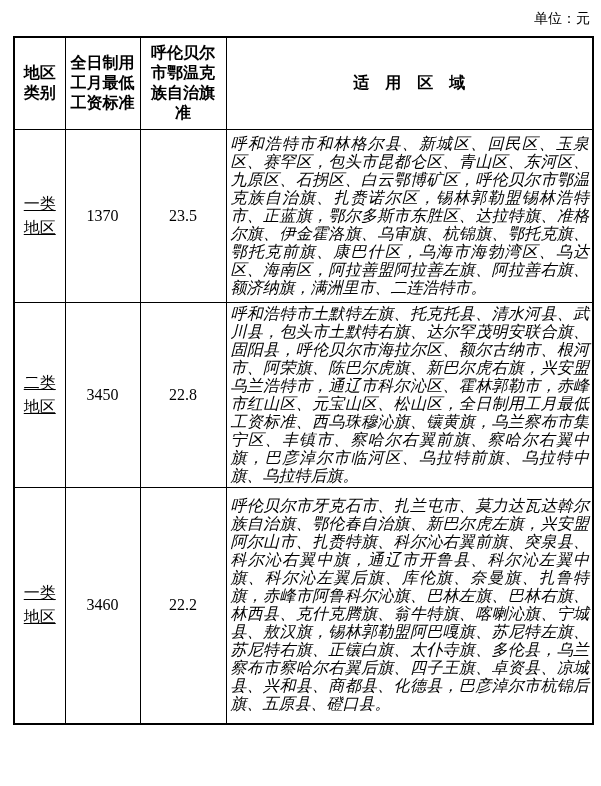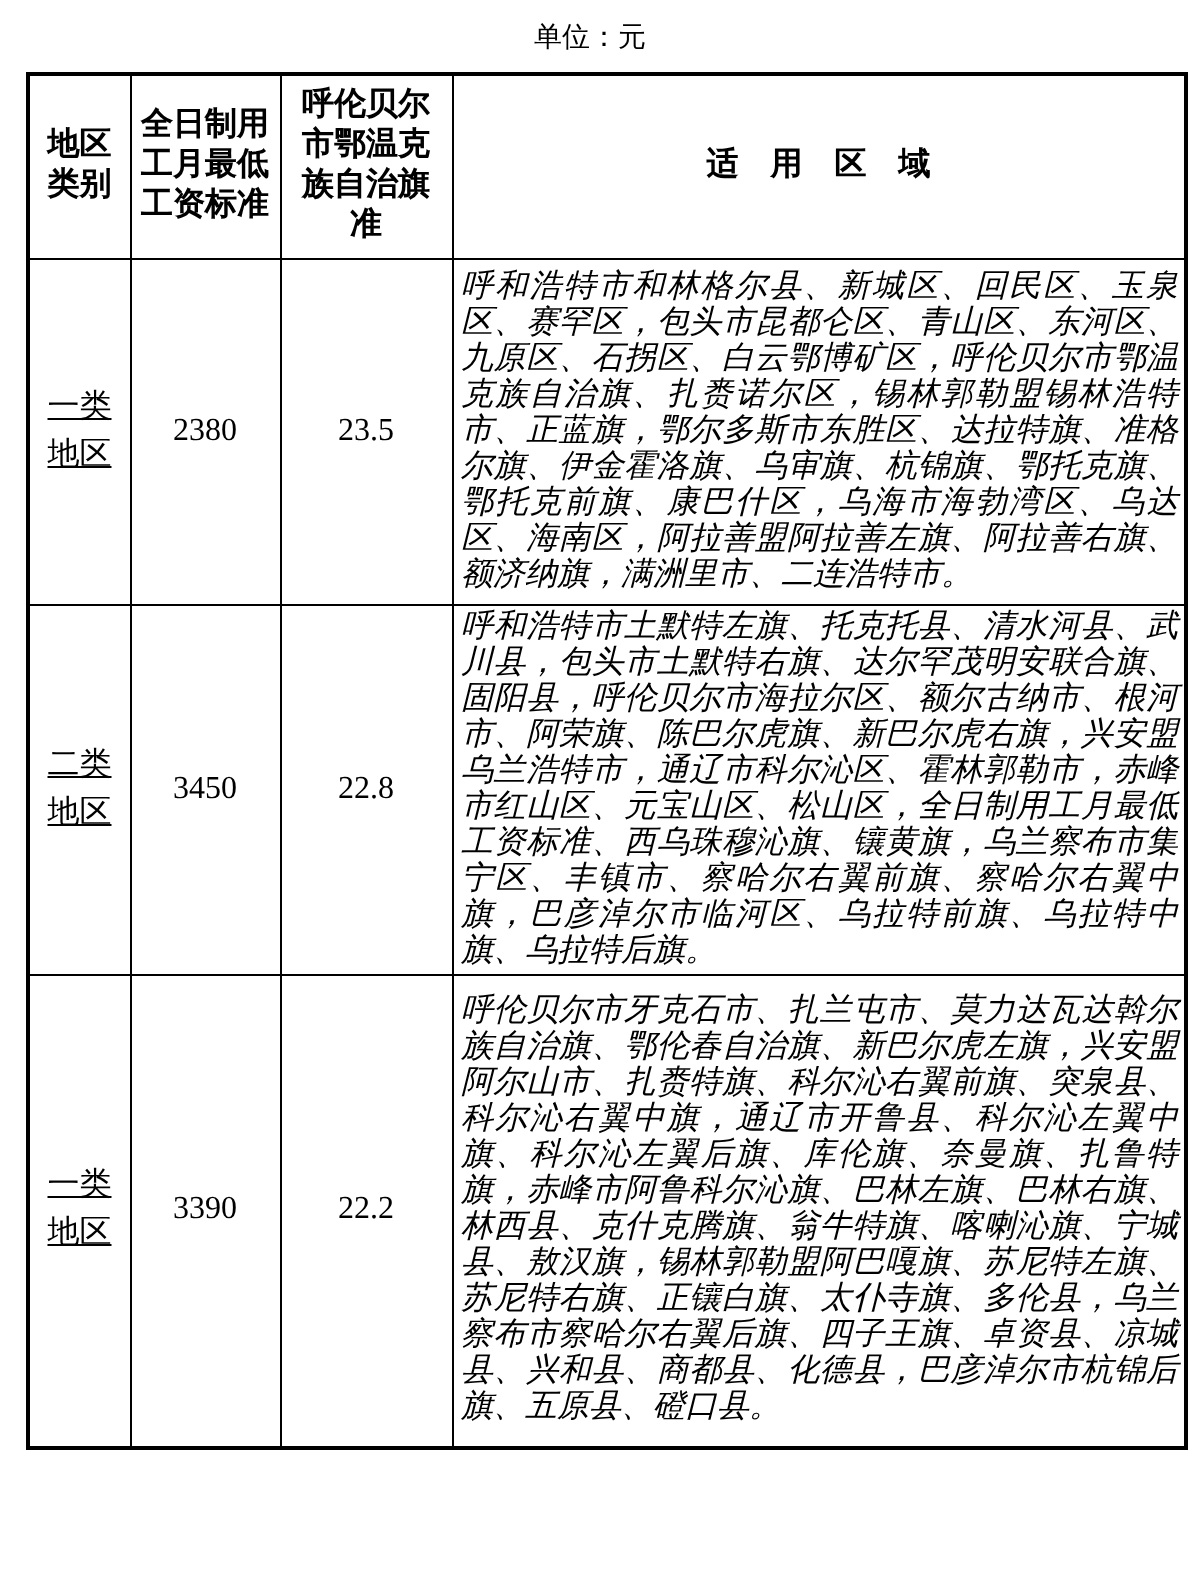--- a/index.html
+++ b/index.html
@@ -18,21 +18,21 @@
   .doc-title {
     padding-top: 13px;
     text-align: center;
     font-size: 28px;
     font-weight: bold;
     letter-spacing: 1px;
     line-height: 36px;
   }
   .unit-line {
     width: 592px;
-    text-align: center;
+    text-align: right;
     font-size: 14px;
     margin-top: 10px;
     margin-bottom: 8px;
     padding-right: 2px;
   }
   table.wage-table {
     border-collapse: collapse;
     table-layout: fixed;
     margin-left: 13px;
     width: 579px;
@@ -100,32 +100,32 @@
       <tr class="header-row">
         <th class="hdr">地区类别</th>
         <th class="hdr">全日制用工月最低工资标准</th>
         <th class="hdr">呼伦贝尔市鄂温克族自治旗　准</th>
         <th class="hdr">适　用　区　域</th>
       </tr>
     </thead>
     <tbody>
       <tr class="row-1">
         <td class="cell-category">一类地区</td>
-        <td class="cell-num">2380</td>
+        <td class="cell-num">1370</td>
         <td class="cell-num">23.5</td>
         <td class="cell-regions">呼和浩特市和林格尔县、新城区、回民区、玉泉区、赛罕区，包头市昆都仑区、青山区、东河区、九原区、石拐区、白云鄂博矿区，呼伦贝尔市鄂温克族自治旗、扎赉诺尔区，锡林郭勒盟锡林浩特市、正蓝旗，鄂尔多斯市东胜区、达拉特旗、准格尔旗、伊金霍洛旗、乌审旗、杭锦旗、鄂托克旗、鄂托克前旗、康巴什区，乌海市海勃湾区、乌达区、海南区，阿拉善盟阿拉善左旗、阿拉善右旗、额济纳旗，满洲里市、二连浩特市。</td>
       </tr>
       <tr class="row-2">
         <td class="cell-category">二类地区</td>
         <td class="cell-num">3450</td>
         <td class="cell-num">22.8</td>
         <td class="cell-regions">呼和浩特市土默特左旗、托克托县、清水河县、武川县，包头市土默特右旗、达尔罕茂明安联合旗、固阳县，呼伦贝尔市海拉尔区、额尔古纳市、根河市、阿荣旗、陈巴尔虎旗、新巴尔虎右旗，兴安盟乌兰浩特市，通辽市科尔沁区、霍林郭勒市，赤峰市红山区、元宝山区、松山区，全日制用工月最低工资标准、西乌珠穆沁旗、镶黄旗，乌兰察布市集宁区、丰镇市、察哈尔右翼前旗、察哈尔右翼中旗，巴彦淖尔市临河区、乌拉特前旗、乌拉特中旗、乌拉特后旗。</td>
       </tr>
       <tr class="row-3">
         <td class="cell-category">一类地区</td>
-        <td class="cell-num">3390</td>
+        <td class="cell-num">3460</td>
         <td class="cell-num">22.2</td>
         <td class="cell-regions">呼伦贝尔市牙克石市、扎兰屯市、莫力达瓦达斡尔族自治旗、鄂伦春自治旗、新巴尔虎左旗，兴安盟阿尔山市、扎赉特旗、科尔沁右翼前旗、突泉县、科尔沁右翼中旗，通辽市开鲁县、科尔沁左翼中旗、科尔沁左翼后旗、库伦旗、奈曼旗、扎鲁特旗，赤峰市阿鲁科尔沁旗、巴林左旗、巴林右旗、林西县、克什克腾旗、翁牛特旗、喀喇沁旗、宁城县、敖汉旗，锡林郭勒盟阿巴嘎旗、苏尼特左旗、苏尼特右旗、正镶白旗、太仆寺旗、多伦县，乌兰察布市察哈尔右翼后旗、四子王旗、卓资县、凉城县、兴和县、商都县、化德县，巴彦淖尔市杭锦后旗、五原县、磴口县。</td>
       </tr>
     </tbody>
   </table>
 
 </div>
 
 </body></html>

